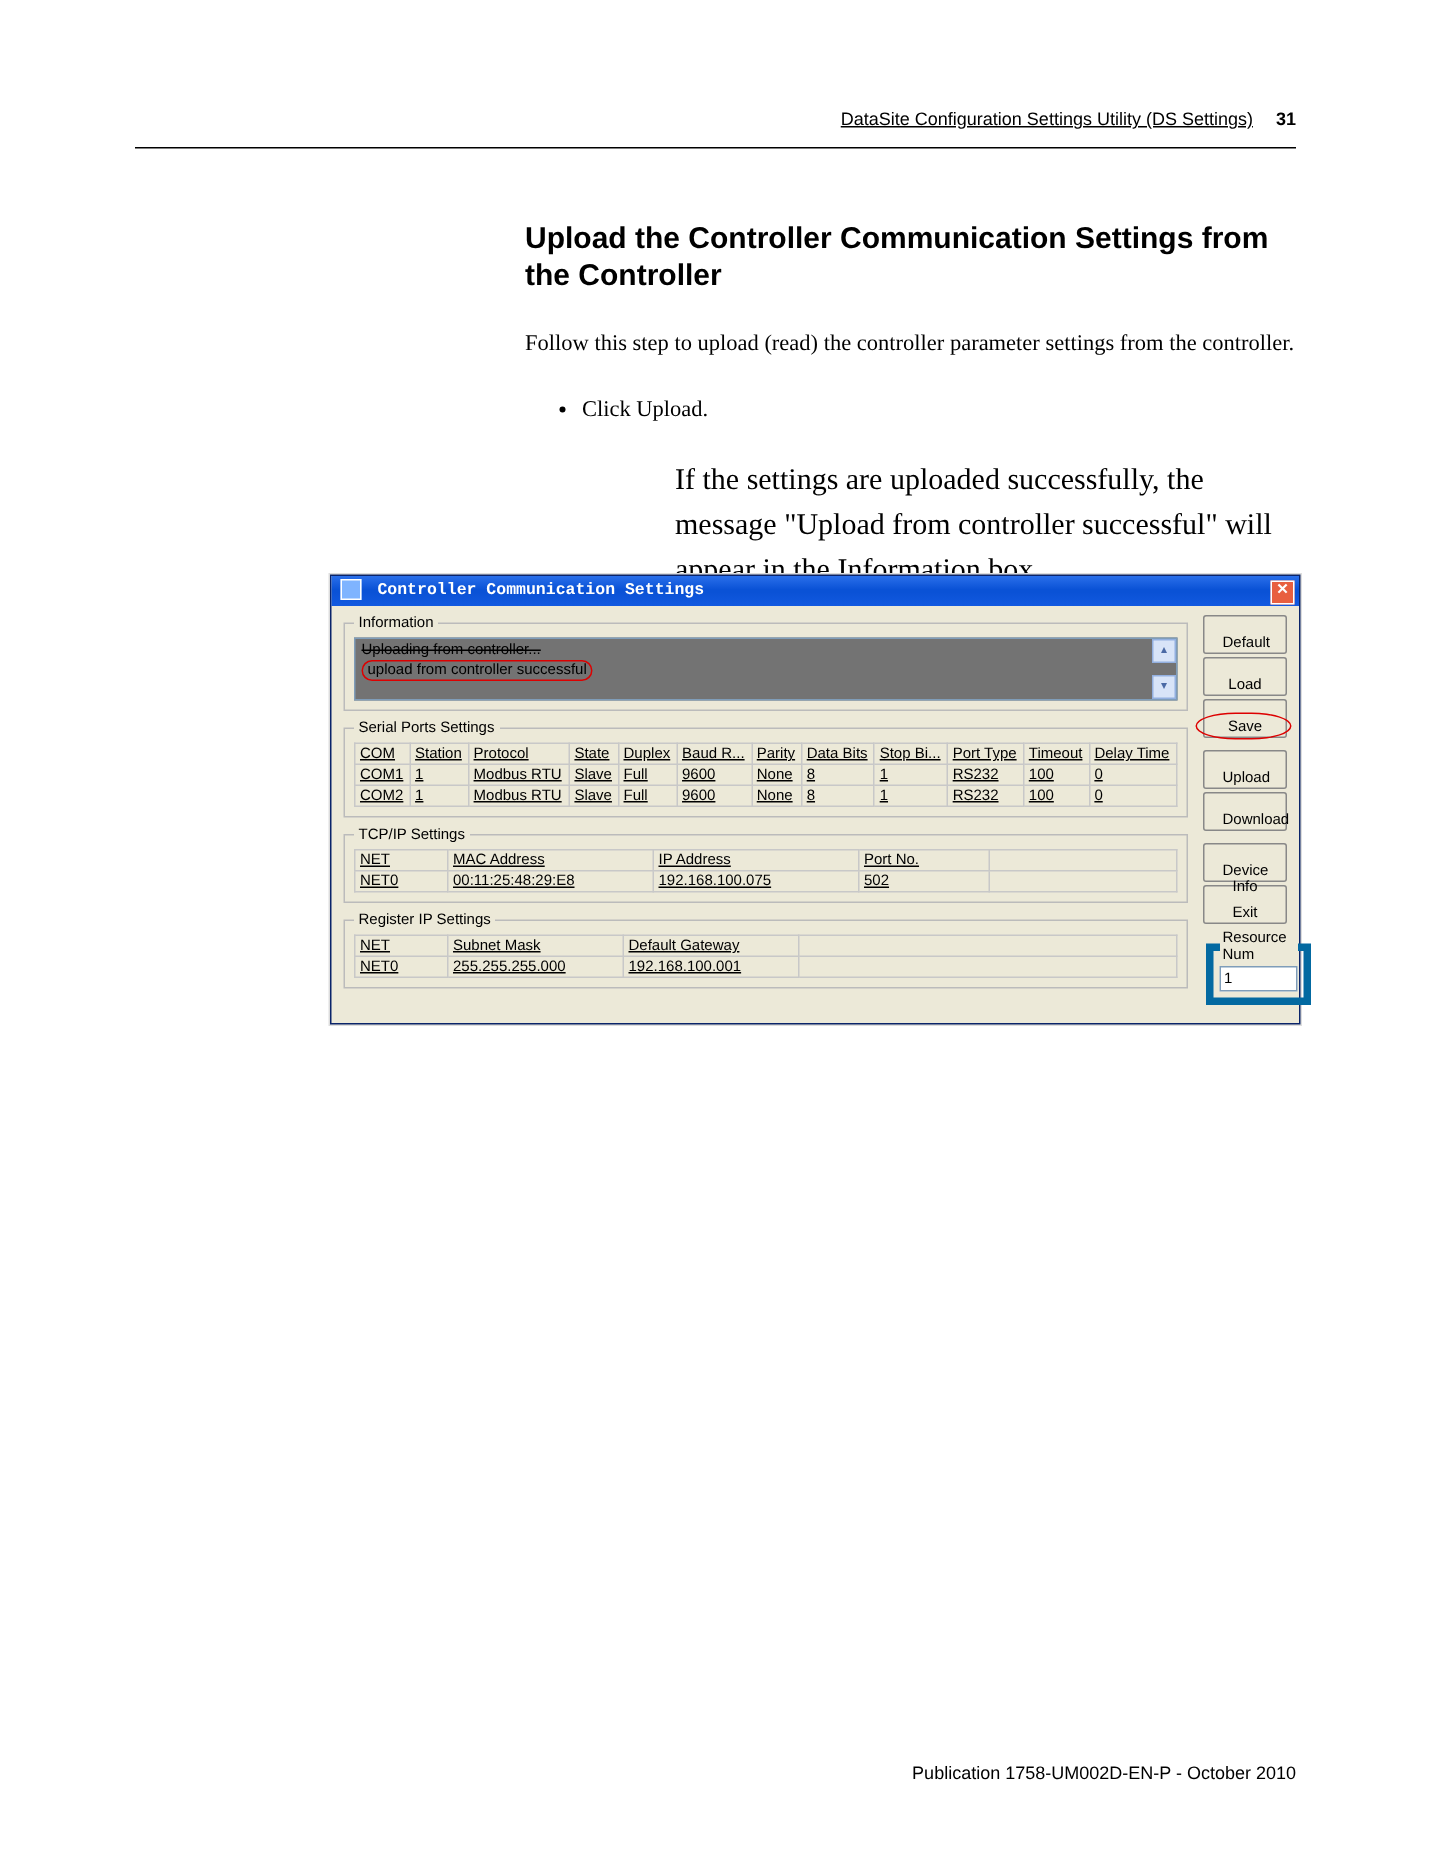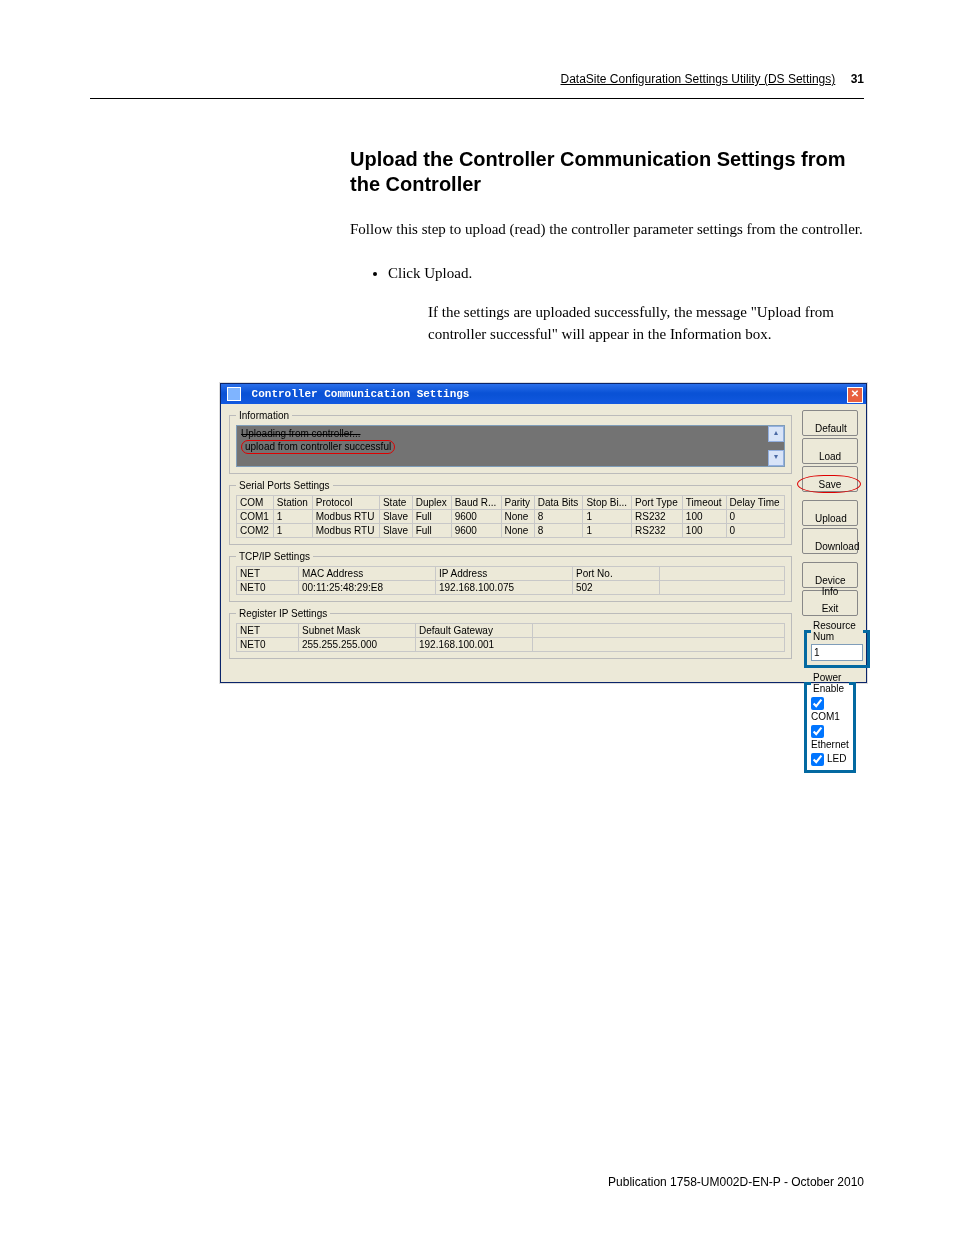--- a/index.html
+++ b/index.html
@@ -41,23 +41,23 @@
     margin: 0 0 22px 0;
   }
   ul.bul { margin: 0 0 16px 38px; padding: 0; }
   ul.bul li {
     font-family: Georgia, 'Times New Roman', serif;
     font-size: 15px;
     line-height: 1.5;
     margin-bottom: 12px;
   }
   .indent {
-    margin-left: 78px;
+    margin-left: 100px;
     font-family: Georgia, 'Times New Roman', serif;
-    font-size: 15px;
+    font-size: 20px;
     line-height: 1.5;
   }
 
   
   .dialog {
     position: absolute;
     left: 220px;
     top: 383px;
     width: 645px;
     height: 298px;
@@ -155,20 +155,21 @@
     border-collapse: collapse;
     width: 100%;
     font-size: 10px;
   }
   table.grid th, table.grid td {
     border: 1px solid #c8c8c8;
     padding: 1px 3px;
     text-align: left;
     background: #ece9d8;
     white-space: nowrap;
+    text-decoration: underline;
   }
   table.grid th {
     background: #ece9d8;
     font-weight: normal;
   }
 
   
   .side-col {
     position: absolute;
     right: 8px;
@@ -194,21 +195,21 @@
     border-radius:50%/60%;
     position:absolute;
     right:5px;
     top:71px;
     width:62px;
     height:16px;
     pointer-events:none;
   }
 
   .mini-fs {
-    border:3px solid #0369a1;
+    border:5px solid #0369a1;
     padding:2px 4px 4px 4px;
     font-size:10px;
     margin-top:4px;
   }
   .mini-fs .lab{font-size:10px;}
   .mini-fs input[type="text"]{
     width:46px;
     font-size:10px;
     border:1px solid #7f9db9;
     height:13px;
@@ -374,25 +375,19 @@
       <button class="sb">Download</button>
       <div class="gap"></div>
       <button class="sb">Device Info</button>
       <button class="sb">Exit</button>
 
       <fieldset class="mini-fs">
         <legend class="lab">Resource Num</legend>
         <input type="text" value="1" style="">
       </fieldset>
 
-      <fieldset class="mini-fs">
-        <legend class="lab">Power Enable</legend>
-        <label class="chk"><input type="checkbox" checked="" style=""><span>COM1</span></label>
-        <label class="chk"><input type="checkbox" checked="" style=""><span>Ethernet</span></label>
-        <label class="chk"><input type="checkbox" checked="" style=""><span>LED</span></label>
-      </fieldset>
     </div>
     <div class="upload-circle"></div>
 
   </div>
 </div>
 
 <div class="footer">Publication 1758-UM002D-EN-P - October 2010</div>
 
 </body></html>

